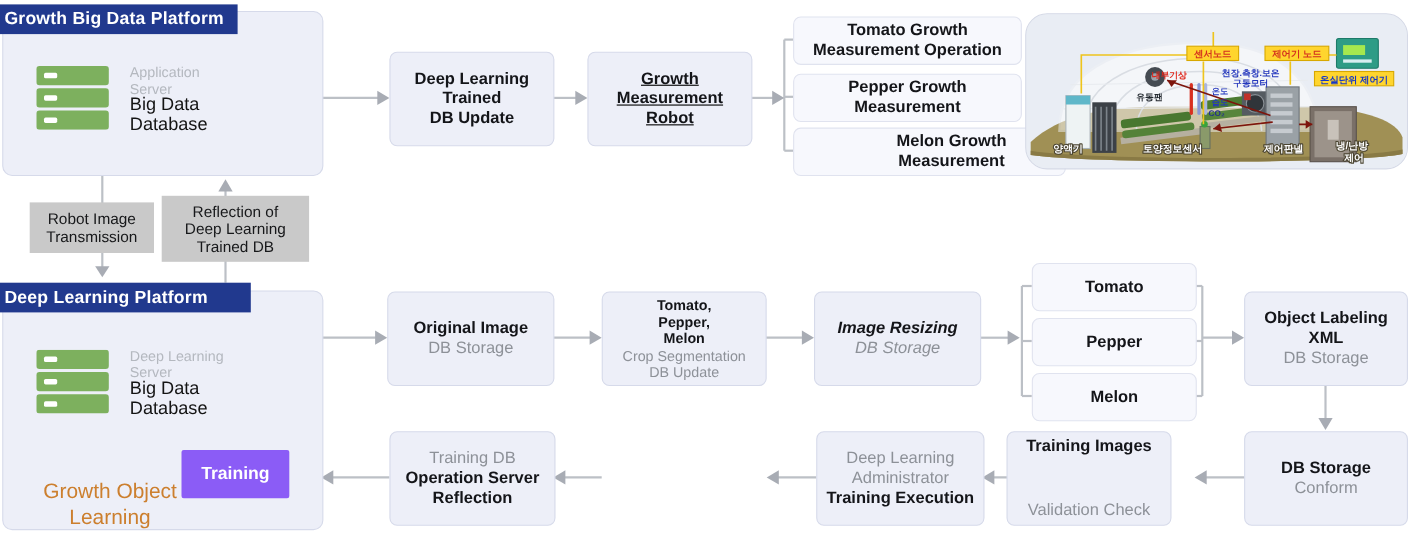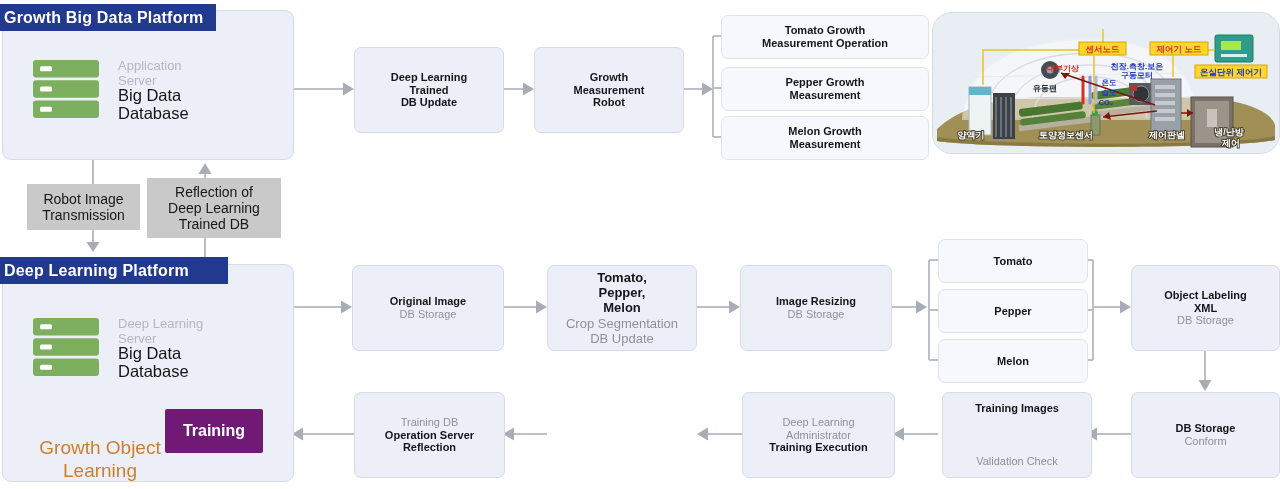--- a/index.html
+++ b/index.html
@@ -5,30 +5,30 @@
   html,body{margin:0;padding:0;background:#ffffff;}
   body{width:1280px;height:489px;position:relative;overflow:hidden;
        font-family:"Liberation Sans",sans-serif;-webkit-font-smoothing:antialiased;}
   .stage{position:absolute;inset:0;}
   svg.wires{position:absolute;left:0;top:0;z-index:0;}
   .platform-box{position:absolute;background:#edeff8;border:1px solid #d6daea;border-radius:9px;z-index:1;}
   .platform-header{position:absolute;background:#21398e;color:#ffffff;font-weight:700;font-size:16px;
        height:27px;display:flex;align-items:center;padding:0 4px;z-index:3;letter-spacing:.2px;}
   .box{position:absolute;background:#edeff8;border:1px solid #d6daea;border-radius:7px;z-index:2;
        display:flex;flex-direction:column;align-items:center;justify-content:center;
-       text-align:center;white-space:pre-line;font-size:11px;line-height:1.18;}
+       text-align:center;white-space:pre-line;font-size:15px;line-height:1.18;}
   .box.white{background:#f7f8fd;border-color:#e0e3ef;}
   .box .b{font-weight:700;color:#141519;}
   .box .s{color:#8d9198;}
   .graybox{position:absolute;background:#c9c9c9;color:#17181a;z-index:2;display:flex;align-items:center;
        justify-content:center;text-align:center;white-space:pre-line;font-size:14px;line-height:1.16;}
   .server-label-type{position:absolute;color:#b4b8bf;font-size:13px;line-height:1.15;white-space:pre-line;z-index:2;}
   .server-label-name{position:absolute;color:#141414;font-size:16.5px;line-height:1.1;white-space:pre-line;z-index:2;}
   .server-icon{position:absolute;z-index:2;}
-  .training-box{position:absolute;background:#701a75;color:#ffffff;font-weight:700;font-size:16px;z-index:2;
+  .training-box{position:absolute;background:#8b5cf6;color:#ffffff;font-weight:700;font-size:16px;z-index:2;
        display:flex;align-items:center;justify-content:center;border-radius:2px;}
   .loop-label{position:absolute;color:#cc7f2e;font-size:19px;line-height:1.2;text-align:center;
        white-space:pre-line;z-index:2;}
   .greenhouse{position:absolute;left:932px;top:12px;width:346px;height:140px;border:1px solid #d5d9e6;
        border-radius:20px;overflow:hidden;background:#e9edf4;z-index:2;text-decoration:underline;}
 </style>
 </head>
 <body>
 
 <div class="stage">
@@ -115,35 +115,35 @@
   <div class="server-label-type" style="left:118px;top:59px;">Application
 Server</div>
   <div class="server-label-name" style="left:118px;top:86px;">Big Data
 Database</div>
 
   <div class="box" style="left:354px;top:47px;width:148px;height:84px;">
     <span class="b">Deep Learning
 Trained
 DB Update</span>
   </div>
-  <div class="box" style="left:534px;top:47px;width:148px;height:84px;">
+  <div class="box" style="left:534px;top:47px;width:148px;height:84px;text-decoration:underline;">
     <span class="b">Growth
 Measurement
 Robot</span>
   </div>
 
   <div class="box white" style="left:721px;top:15px;width:206px;height:42px;">
     <span class="b">Tomato Growth
 Measurement Operation</span>
   </div>
   <div class="box white" style="left:721px;top:67px;width:206px;height:42px;">
     <span class="b">Pepper Growth
 Measurement</span>
   </div>
-  <div class="box white" style="left:721px;top:116px;width:206px;height:42px;">
+  <div class="box white" style="left:721px;top:116px;width:206px;height:42px;padding-left:40px;">
     <span class="b">Melon Growth
 Measurement</span>
   </div>
 
   <div class="greenhouse">
     <svg width="346" height="140" viewBox="0 0 346 140">
       <rect x="0" y="0" width="346" height="140" fill="#e9edf4"></rect>
       <path d="M4,116 C30,92 70,84 120,84 L260,84 C310,86 338,98 342,112 L342,127 C300,136 60,136 4,128 Z" fill="#a09055"></path>
       <path d="M4,124 C60,133 300,133 342,123 L342,127 C300,136 60,136 4,128 Z" fill="#897a45"></path>
 
@@ -303,21 +303,21 @@
     <span class="b">Original Image</span>
     <span class="s">DB Storage</span>
   </div>
   <div class="box" style="left:547px;top:265px;width:148px;height:84px;font-size:13px;">
     <span class="b">Tomato,
 Pepper,
 Melon</span>
     <span class="s">Crop Segmentation
 DB Update</span>
   </div>
-  <div class="box" style="left:740px;top:265px;width:150px;height:84px;">
+  <div class="box" style="left:740px;top:265px;width:150px;height:84px;font-style:italic;">
     <span class="b">Image Resizing</span>
     <span class="s">DB Storage</span>
   </div>
 
   <div class="box white" style="left:938px;top:239px;width:148px;height:42px;">
     <span class="b">Tomato</span>
   </div>
   <div class="box white" style="left:938px;top:289px;width:148px;height:42px;">
     <span class="b">Pepper</span>
   </div>
@@ -338,18 +338,18 @@
   <div class="box" style="left:354px;top:392px;width:149px;height:84px;">
     <span class="s">Training DB</span>
     <span class="b">Operation Server
 Reflection</span>
   </div>
   <div class="box" style="left:742px;top:392px;width:151px;height:84px;">
     <span class="s">Deep Learning
 Administrator</span>
     <span class="b">Training Execution</span>
   </div>
-  <div class="box" style="left:942px;top:392px;width:148px;height:84px;gap:40px;">
+  <div class="box" style="left:915px;top:392px;width:148px;height:84px;gap:40px;">
     <span class="b">Training Images</span>
     <span class="s">Validation Check</span>
   </div>
 
 </div>
 
 </body></html>

